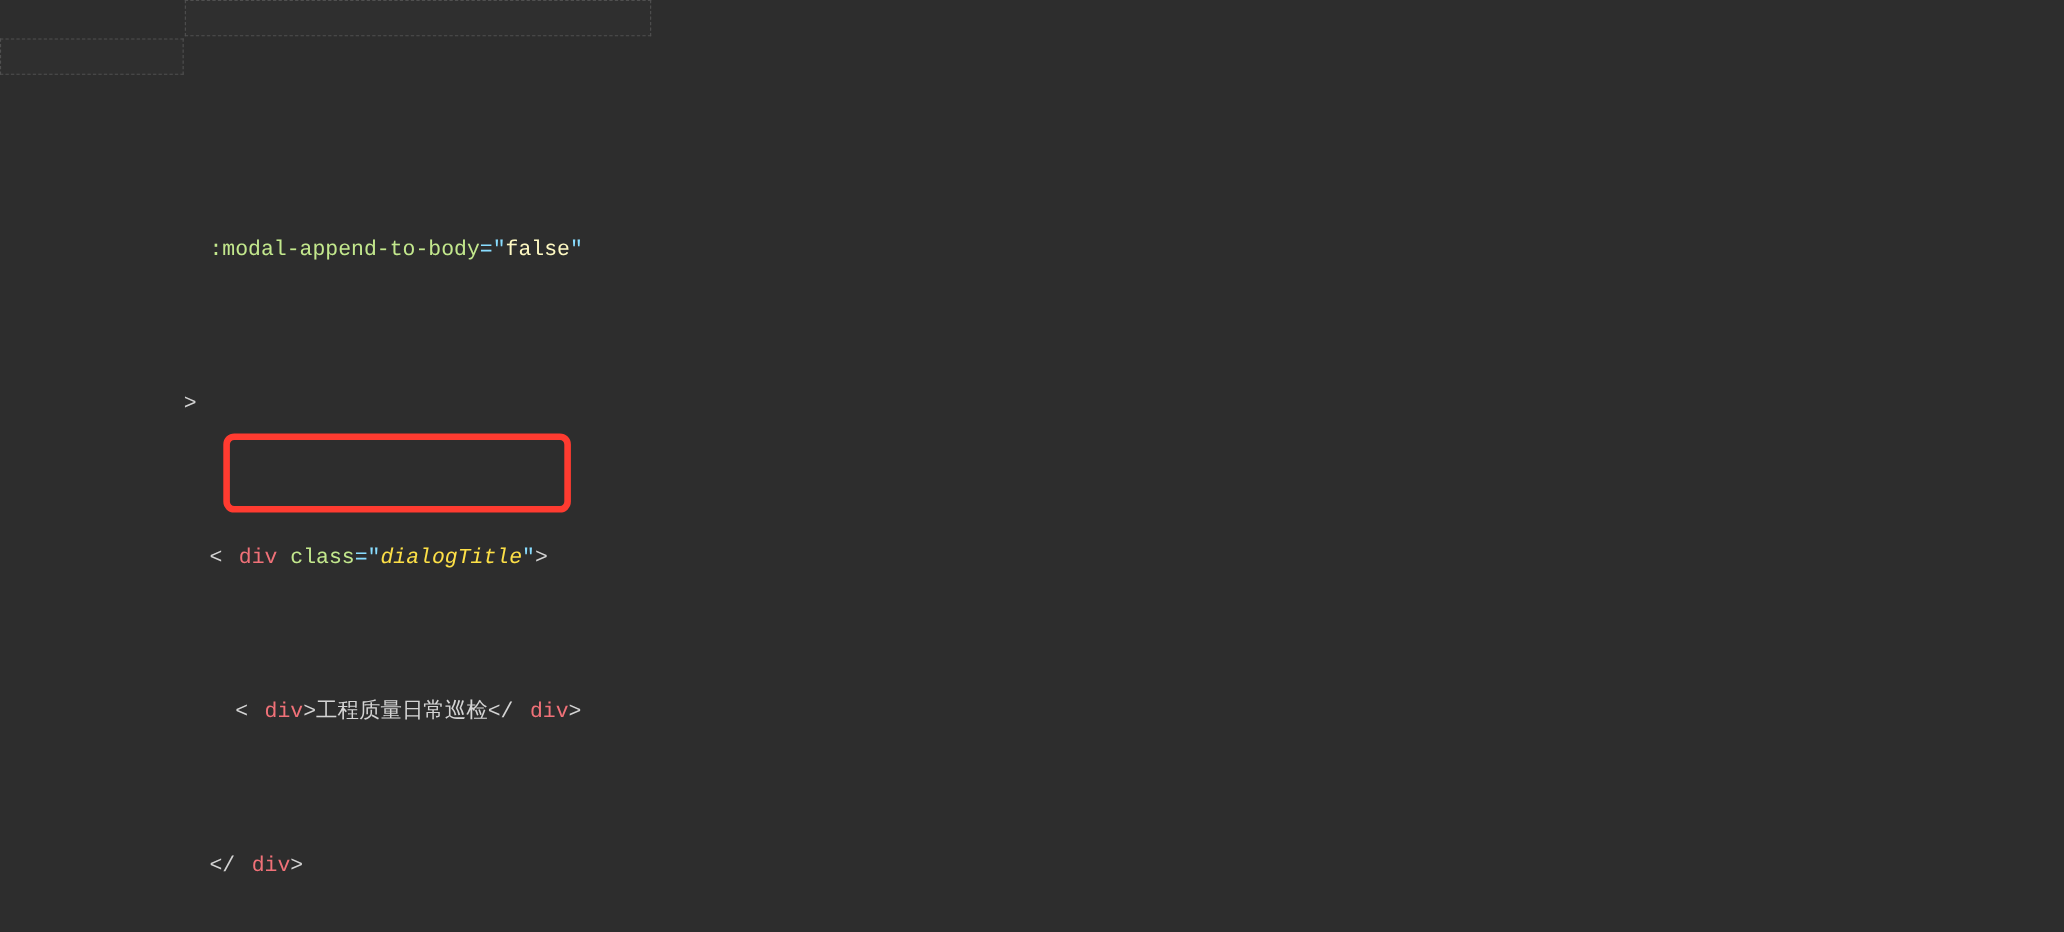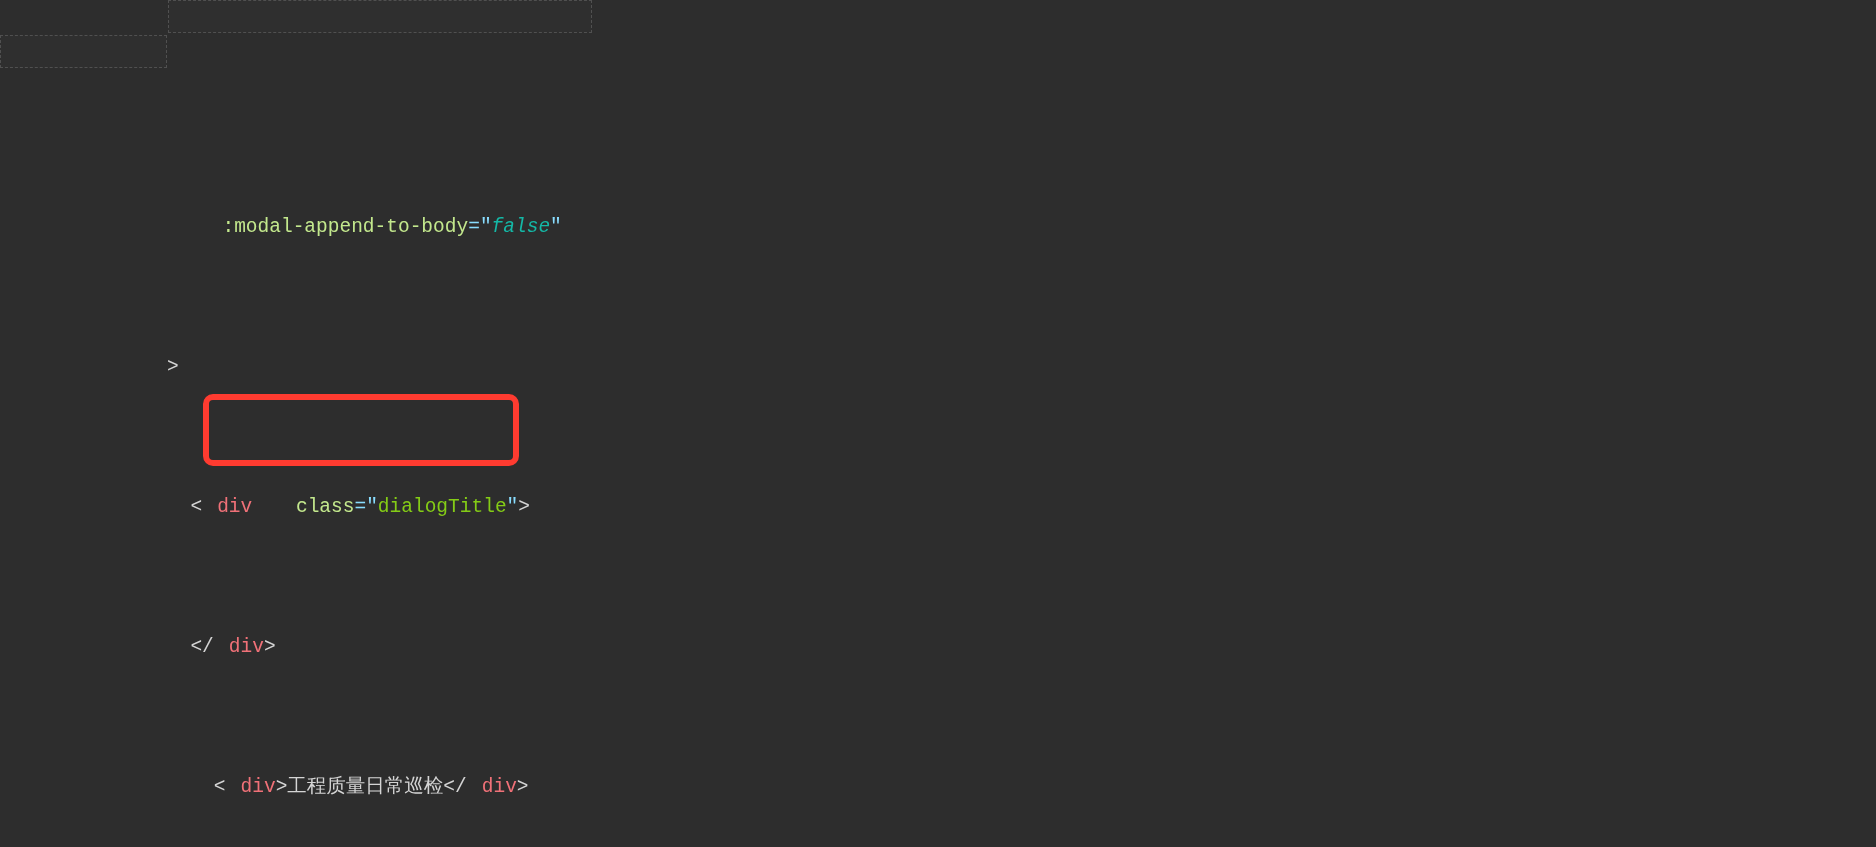--- a/index.html
+++ b/index.html
@@ -17,24 +17,24 @@
     position: relative;
     padding-left: 50px;
     white-space: pre;
   }
   .line {
     height: 35px;
     position: relative;
   }
   .punct { color: #d4d4d4; }
   .tag { color: #f07178; margin-left: 15px; }
-  .attr { color: #c3e88d; margin-left: 32px; }
-  .string { color: #84cc16; }
+  .attr { color: #c3e88d; }
+  .string { color: #fde047; font-style: italic; }
   .op-eq { color: #89ddff; }
-  .kw { color: #14b8a6; font-style: italic; }
+  .kw { color: #fef9c3; }
   .text { color: #d4d4d4; }
   .quote { color: #89ddff; }
   .highlight-box {
     border: 1.5px dashed #505050;
     background: rgba(100,100,100,0.05);
   }
   .box1 {
     position: absolute;
     top: 0;
     left: 168px;
@@ -69,23 +69,23 @@
   <div class="highlight-box box1"></div>
   <div class="highlight-box box2"></div>
   <div class="red-box"></div>
 
   <div class="line"><span class="punct">            </span><span class="attr">:modal-append-to-body</span><span class="op-eq">=</span><span class="quote">"</span><span class="kw">false</span><span class="quote">"</span></div>
 
   <div class="line"><span class="punct">          </span><span class="punct">&gt;</span></div>
 
   <div class="line"><span class="punct">            &lt;</span><span class="tag">div</span><span class="punct"> </span><span class="attr">class</span><span class="op-eq">=</span><span class="quote">"</span><span class="string">dialogTitle</span><span class="quote">"</span><span class="punct">&gt;</span></div>
 
+  <div class="line"><span class="punct">              &lt;</span><span class="tag">div</span><span class="punct">&gt;</span><span class="text">工程质量日常巡检</span><span class="punct">&lt;/</span><span class="tag">div</span><span class="punct">&gt;</span></div>
+
   <div class="line"><span class="punct">            &lt;/</span><span class="tag">div</span><span class="punct">&gt;</span></div>
-
-  <div class="line"><span class="punct">              &lt;</span><span class="tag">div</span><span class="punct">&gt;</span><span class="text">工程质量日常巡检</span><span class="punct">&lt;/</span><span class="tag">div</span><span class="punct">&gt;</span></div>
 
   
 
   
 
   
 
   
 
   

